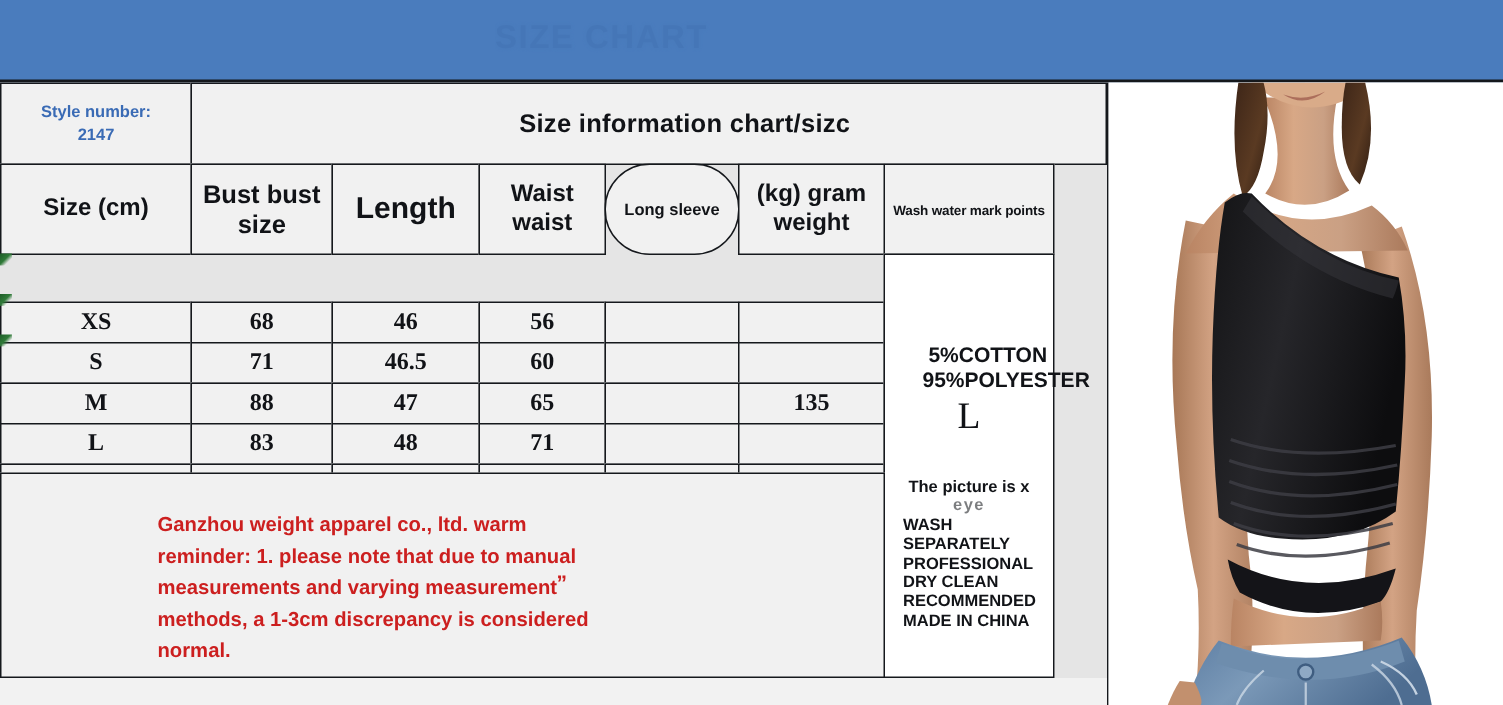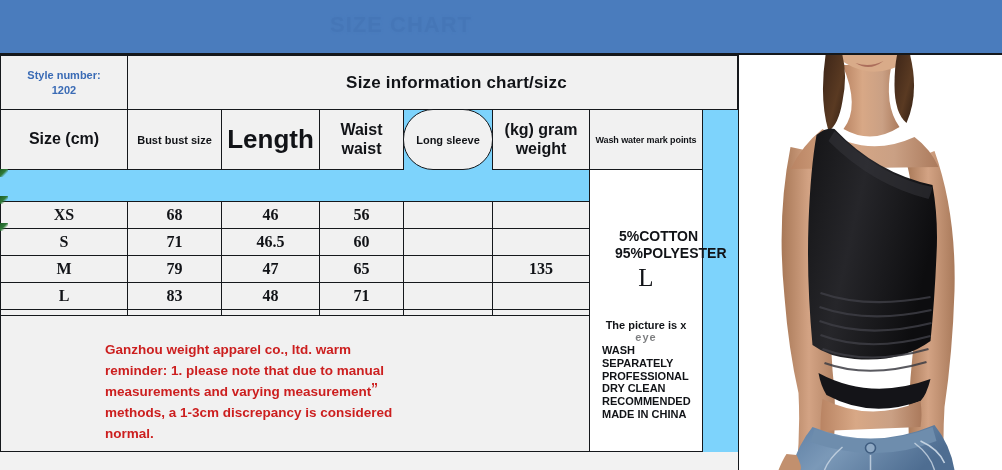--- a/index.html
+++ b/index.html
@@ -3,21 +3,21 @@
 <meta charset="utf-8">
 <style>
   * { margin:0; padding:0; box-sizing:border-box; }
   html,body { width:1002px; height:470px; overflow:hidden; }
   body {
     background:#ffffff;
     font-family:"Liberation Sans", sans-serif;
     -webkit-font-smoothing:antialiased;
   }
 
-  #page { position:relative; width:870px; height:470px; background:#7dd3fc; }
+  #page { position:relative; width:870px; height:470px; background:#e5e5e5; }
 
   
   .banner {
     position:absolute; left:0; top:0; width:1002px; height:55px;
     background:#4a7cbd;
     border-bottom:2px solid #15181c;
   }
   .banner-ghost {
     position:absolute; left:330px; top:12px; width:310px; height:30px;
     color:#4170b0; font-size:22px; font-weight:bold; letter-spacing:1px;
@@ -51,21 +51,21 @@
   .c-hd { top:54px; height:61px; }
   .h-size    { left:0;     width:128px; }
   .h-bust    { left:127px; width:95px;  }
   .h-length  { left:221px; width:99px;  }
   .h-waist   { left:319px; width:85px;  }
   .h-sleeve  { left:403px; width:90px;border-radius:30px;  }
   .h-weight  { left:492px; width:98px;  }
   .h-wash    { left:589px; width:114px; }
 
   .hd-lg   { font-size:16px; font-weight:bold; line-height:1.15; }
-  .hd-xl   { font-size:26px; font-weight:bold; }
+  .hd-xl   { font-size:20px; font-weight:bold; }
   .hd-sm   { font-size:11px; font-weight:bold; }
   .hd-xs   { font-size:9px;  font-weight:bold; letter-spacing:-.1px; }
 
   
   .c-dt { height:28px; font-family:"Liberation Serif", serif; font-size:16px; font-weight:bold;margin-top:32px; }
   .d-size   { left:0;     width:128px; }
   .d-bust   { left:127px; width:95px;  }
   .d-length { left:221px; width:99px;  }
   .d-waist  { left:319px; width:85px;  }
   .d-sleeve { left:403px; width:90px;  }
@@ -132,33 +132,33 @@
 
   <div class="banner">
     <div class="banner-ghost">SIZE CHART</div>
   </div>
 
   <div class="table-wrap">
 
     <div class="cell c-style">
       <div class="style-txt">
         <span>Style number:</span><br>
-        <span>1202</span>
+        <span>2147</span>
       </div>
     </div>
 
     <div class="cell c-title">
       <span class="title-txt">Size information chart/sizc</span>
     </div>
 
     <div class="cell c-hd h-size">
         <span class="hd-lg">Size (cm)</span>
       </div>
     <div class="cell c-hd h-bust">
-        <span class="hd-sm" style="font-size:11px">Bust bust size</span>
+        <span class="hd-sm" style="font-size:17px">Bust bust size</span>
       </div>
     <div class="cell c-hd h-length">
         <span class="hd-xl">Length</span>
       </div>
     <div class="cell c-hd h-waist">
         <span class="hd-lg">Waist waist</span>
       </div>
     <div class="cell c-hd h-sleeve">
         <span class="hd-sm">Long sleeve</span>
       </div>
@@ -204,21 +204,21 @@
         <span></span>
       </div>
     <div class="cell c-dt d-weight" style="top:141px">
         <span></span>
       </div>
 
     <div class="cell c-dt d-size" style="top:168px">
         <span>M</span>
       </div>
     <div class="cell c-dt d-bust" style="top:168px">
-        <span>79</span>
+        <span>88</span>
       </div>
     <div class="cell c-dt d-length" style="top:168px">
         <span>47</span>
       </div>
     <div class="cell c-dt d-waist" style="top:168px">
         <span>65</span>
       </div>
     <div class="cell c-dt d-sleeve" style="top:168px">
         <span></span>
       </div>

